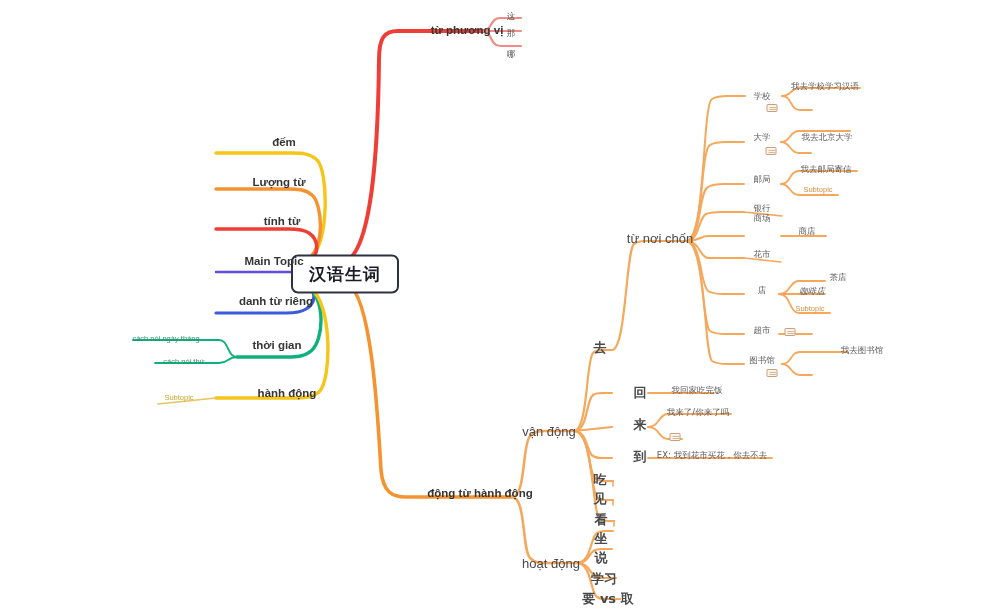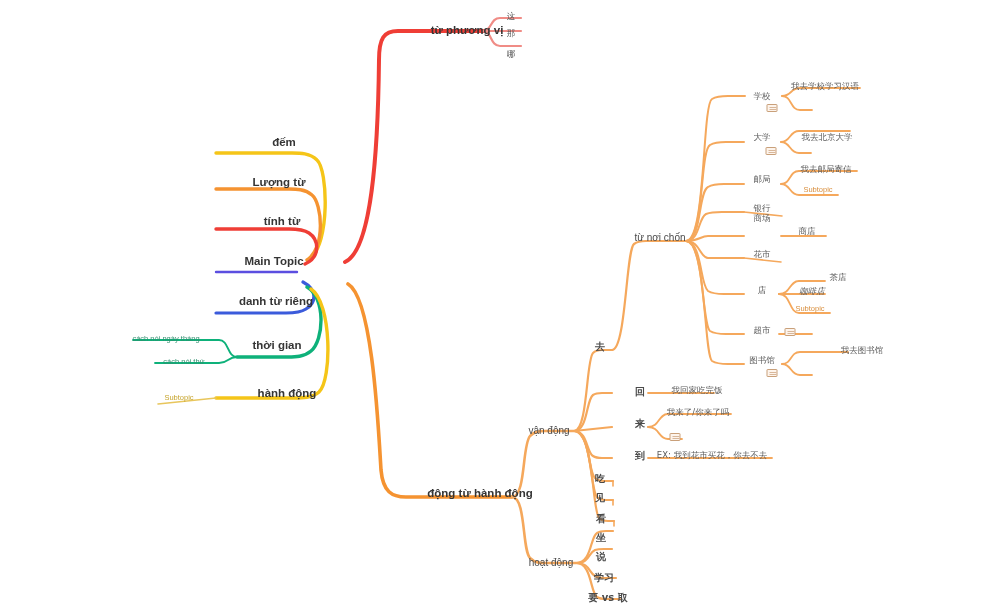--- a/index.html
+++ b/index.html
@@ -21,21 +21,21 @@
     border:2px solid #2d3142;
     border-radius:7px;
     background:#ffffff;
     padding:9px 16px;
     font-size:17px;
     font-weight:bold;
     color:#1c1c28;
     letter-spacing:1px;
   }
   .lvl1{font-size:11.5px;font-weight:bold;color:#353535;padding-left:46px;}
-  .lvl2{font-size:10px;font-weight:bold;color:#4a4a4a;}
+  .lvl2{font-size:13px;font-weight:bold;color:#4a4a4a;}
   .lvl2.thin{font-weight:normal;}
   .lvl3{font-size:8.5px;color:#5a5a5a;}
   .tiny{font-size:7.5px;color:#8a8a8a;font-weight:normal;}
   .sub{font-size:7.5px;}
   .cn{font-family:"DejaVu Sans","Liberation Sans",sans-serif;}
   .icon-box{
     position:absolute;
     transform:translate(-50%,-50%);
     width:11px;height:8px;
     border:1px solid #c9a07a;
@@ -141,20 +141,21 @@
       <path d="M648 427 C 660 427 658 414 668 414 L 731 414" stroke="#f5a85c" stroke-width="1.8"></path>
       <path d="M648 427 C 660 427 658 439 668 439 L 682 439" stroke="#f5a85c" stroke-width="1.8"></path>
       <path d="M648 458 L 772 458" stroke="#f5a85c" stroke-width="1.8"></path>
 
       <path d="M613 481 L 613 486" stroke="#f5a85c" stroke-width="1.6"></path>
       <path d="M613 500 L 613 505" stroke="#f5a85c" stroke-width="1.6"></path>
       <path d="M614 521 L 614 526" stroke="#f5a85c" stroke-width="1.6"></path>
     </g>
   </svg>
 
+  <div class="node root cn" style="left:345px;top:274px;">汉语生词</div>
 
   <div class="node lvl1" style="left:444px;top:31px;">từ phương vị</div>
   <div class="node lvl3 cn" style="left:511px;top:16px;">这</div>
   <div class="node lvl3 cn" style="left:511px;top:33px;">那</div>
   <div class="node lvl3 cn" style="left:511px;top:54px;">哪</div>
 
   <div class="node lvl1" style="left:261px;top:143px;">đếm</div>
   <div class="node lvl1" style="left:256px;top:183px;">Lượng từ</div>
   <div class="node lvl1" style="left:259px;top:222px;">tính từ</div>
   <div class="node lvl1" style="left:251px;top:262px;">Main Topic</div>

